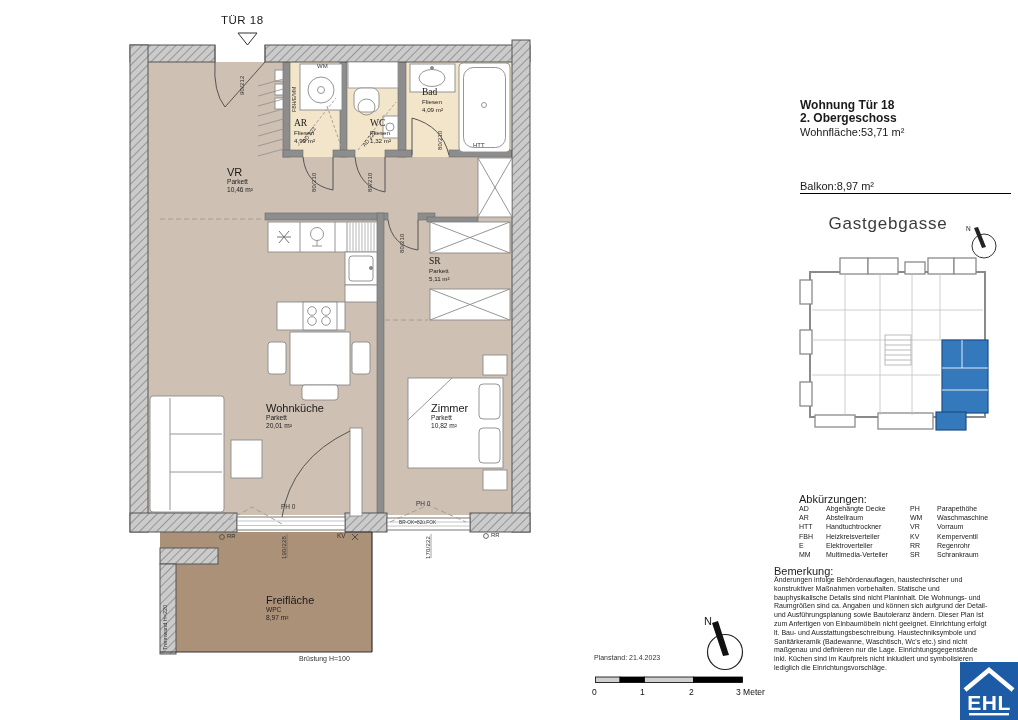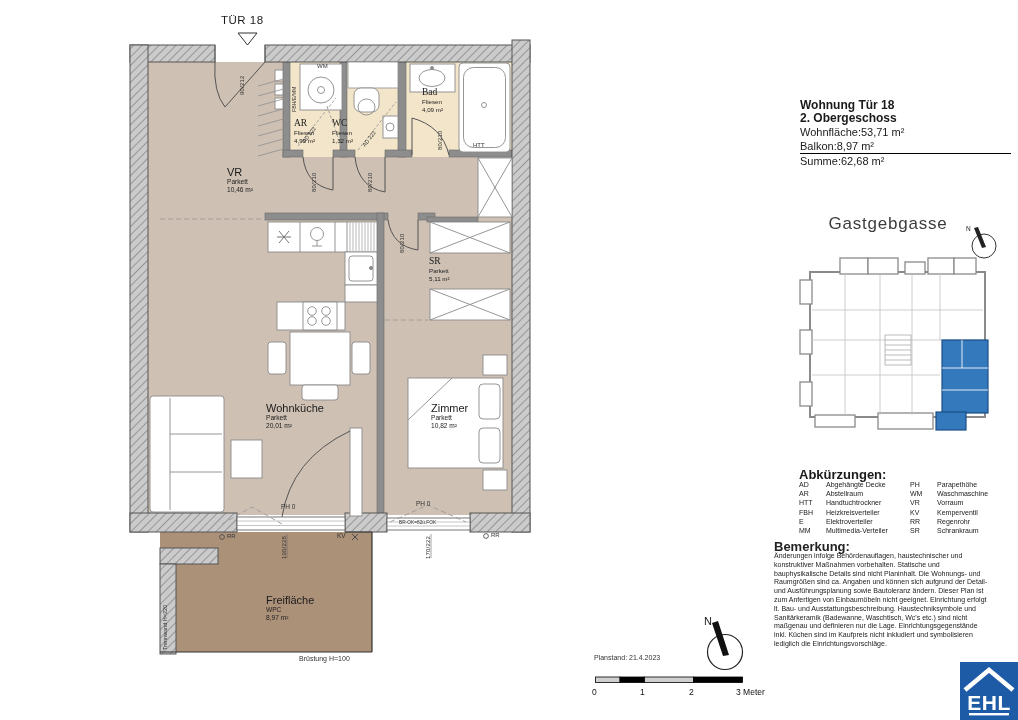--- a/index.html
+++ b/index.html
@@ -11,26 +11,26 @@
   .rot52{transform:rotate(-52deg);transform-origin:0 0;}
   .room-name{font-size:11px;line-height:12px;}
   .room-name-sm{font-size:9.5px;line-height:10.5px;font-family:Liberation Serif, serif;}
   .room-sub{font-size:6.6px;line-height:8px;color:#222;}
   .dim{font-size:6px;color:#333;letter-spacing:.2px;}
   .ann{font-size:6px;color:#333;}
   
   #info{left:800px;top:99px;width:211px;}
   #info .ttl{font-size:12px;font-weight:bold;line-height:13px;}
   .irow{display:flex;justify-content:flex-start;font-size:11px;line-height:14px;}
-  .irow.sum-line{border-bottom:1.3px solid #000;}
+  .irow.sum-line{border-bottom:1.3px solid #000;margin-top:40px;}
   #street{left:798px;top:214px;width:180px;text-align:center;font-size:17px;
           letter-spacing:.8px;color:#3c3c3c;}
   
   #abbr{left:799px;top:470px;width:214px;font-size:7px;line-height:9.2px;}
-  #abbr .ttl,#remark .ttl{font-size:13px;font-weight:bold;line-height:10px;}
+  #abbr .ttl,#remark .ttl{font-size:11px;font-weight:normal;line-height:10px;margin-top:24px;}
   .abbr-cols{display:flex;gap:8px;}
   .abbr-col{flex:1;}
   .abbr-row{display:flex;}
   .abbr-row .a{width:27px;flex:none;}
   #remark{left:774px;top:542px;width:216px;font-size:7px;line-height:8.8px;color:#222;}
   .slabel{font-size:8.5px;color:#111;}
 </style>
 </head>
 <body>
 
@@ -260,21 +260,21 @@
   <div class="abs" style="left:227px;top:166px">
     <div class="room-name">VR</div>
     <div class="room-sub">Parkett</div>
     <div class="room-sub">10,46 m²</div>
   </div>
   <div class="abs" style="left:294px;top:118px">
     <div class="room-name-sm">AR</div>
     <div class="room-sub" style="font-size:6.2px">Fliesen</div>
     <div class="room-sub" style="font-size:6.2px">4,90 m²</div>
   </div>
-  <div class="abs" style="left:332px;top:118px">
+  <div class="abs" style="left:370px;top:118px">
     <div class="room-name-sm">WC</div>
     <div class="room-sub" style="font-size:6.2px">Fliesen</div>
     <div class="room-sub" style="font-size:6.2px">1,32 m²</div>
   </div>
   <div class="abs" style="left:422px;top:87px">
     <div class="room-name-sm">Bad</div>
     <div class="room-sub" style="font-size:6.2px">Fliesen</div>
     <div class="room-sub" style="font-size:6.2px">4,09 m²</div>
   </div>
   <div class="abs" style="left:429px;top:256px">
@@ -323,24 +323,20 @@
     <div class="ttl">Wohnung Tür 18</div>
     <div class="ttl">2. Obergeschoss</div>
     <div class="irow">
       <span>Wohnfläche:</span>
       <span>53,71 m²</span>
     </div>
     <div class="irow sum-line">
       <span>Balkon:</span>
       <span>8,97 m²</span>
     </div>
-    <div class="irow">
-      <span>Summe:</span>
-      <span>62,68 m²</span>
-    </div>
   </div>
 
   <div class="t" id="street">Gastgebgasse</div>
 
   <svg class="abs" style="left:960px;top:224px" width="42" height="40" viewBox="0 0 42 40">
     <circle cx="24" cy="22" r="12" fill="none" stroke="#333" stroke-width="1"></circle>
     <polygon points="14,4 18,3 26,23 22,24" fill="#222"></polygon>
   </svg>
   <div class="t" style="left:966px;top:225px;font-size:6.5px">N</div>
 

